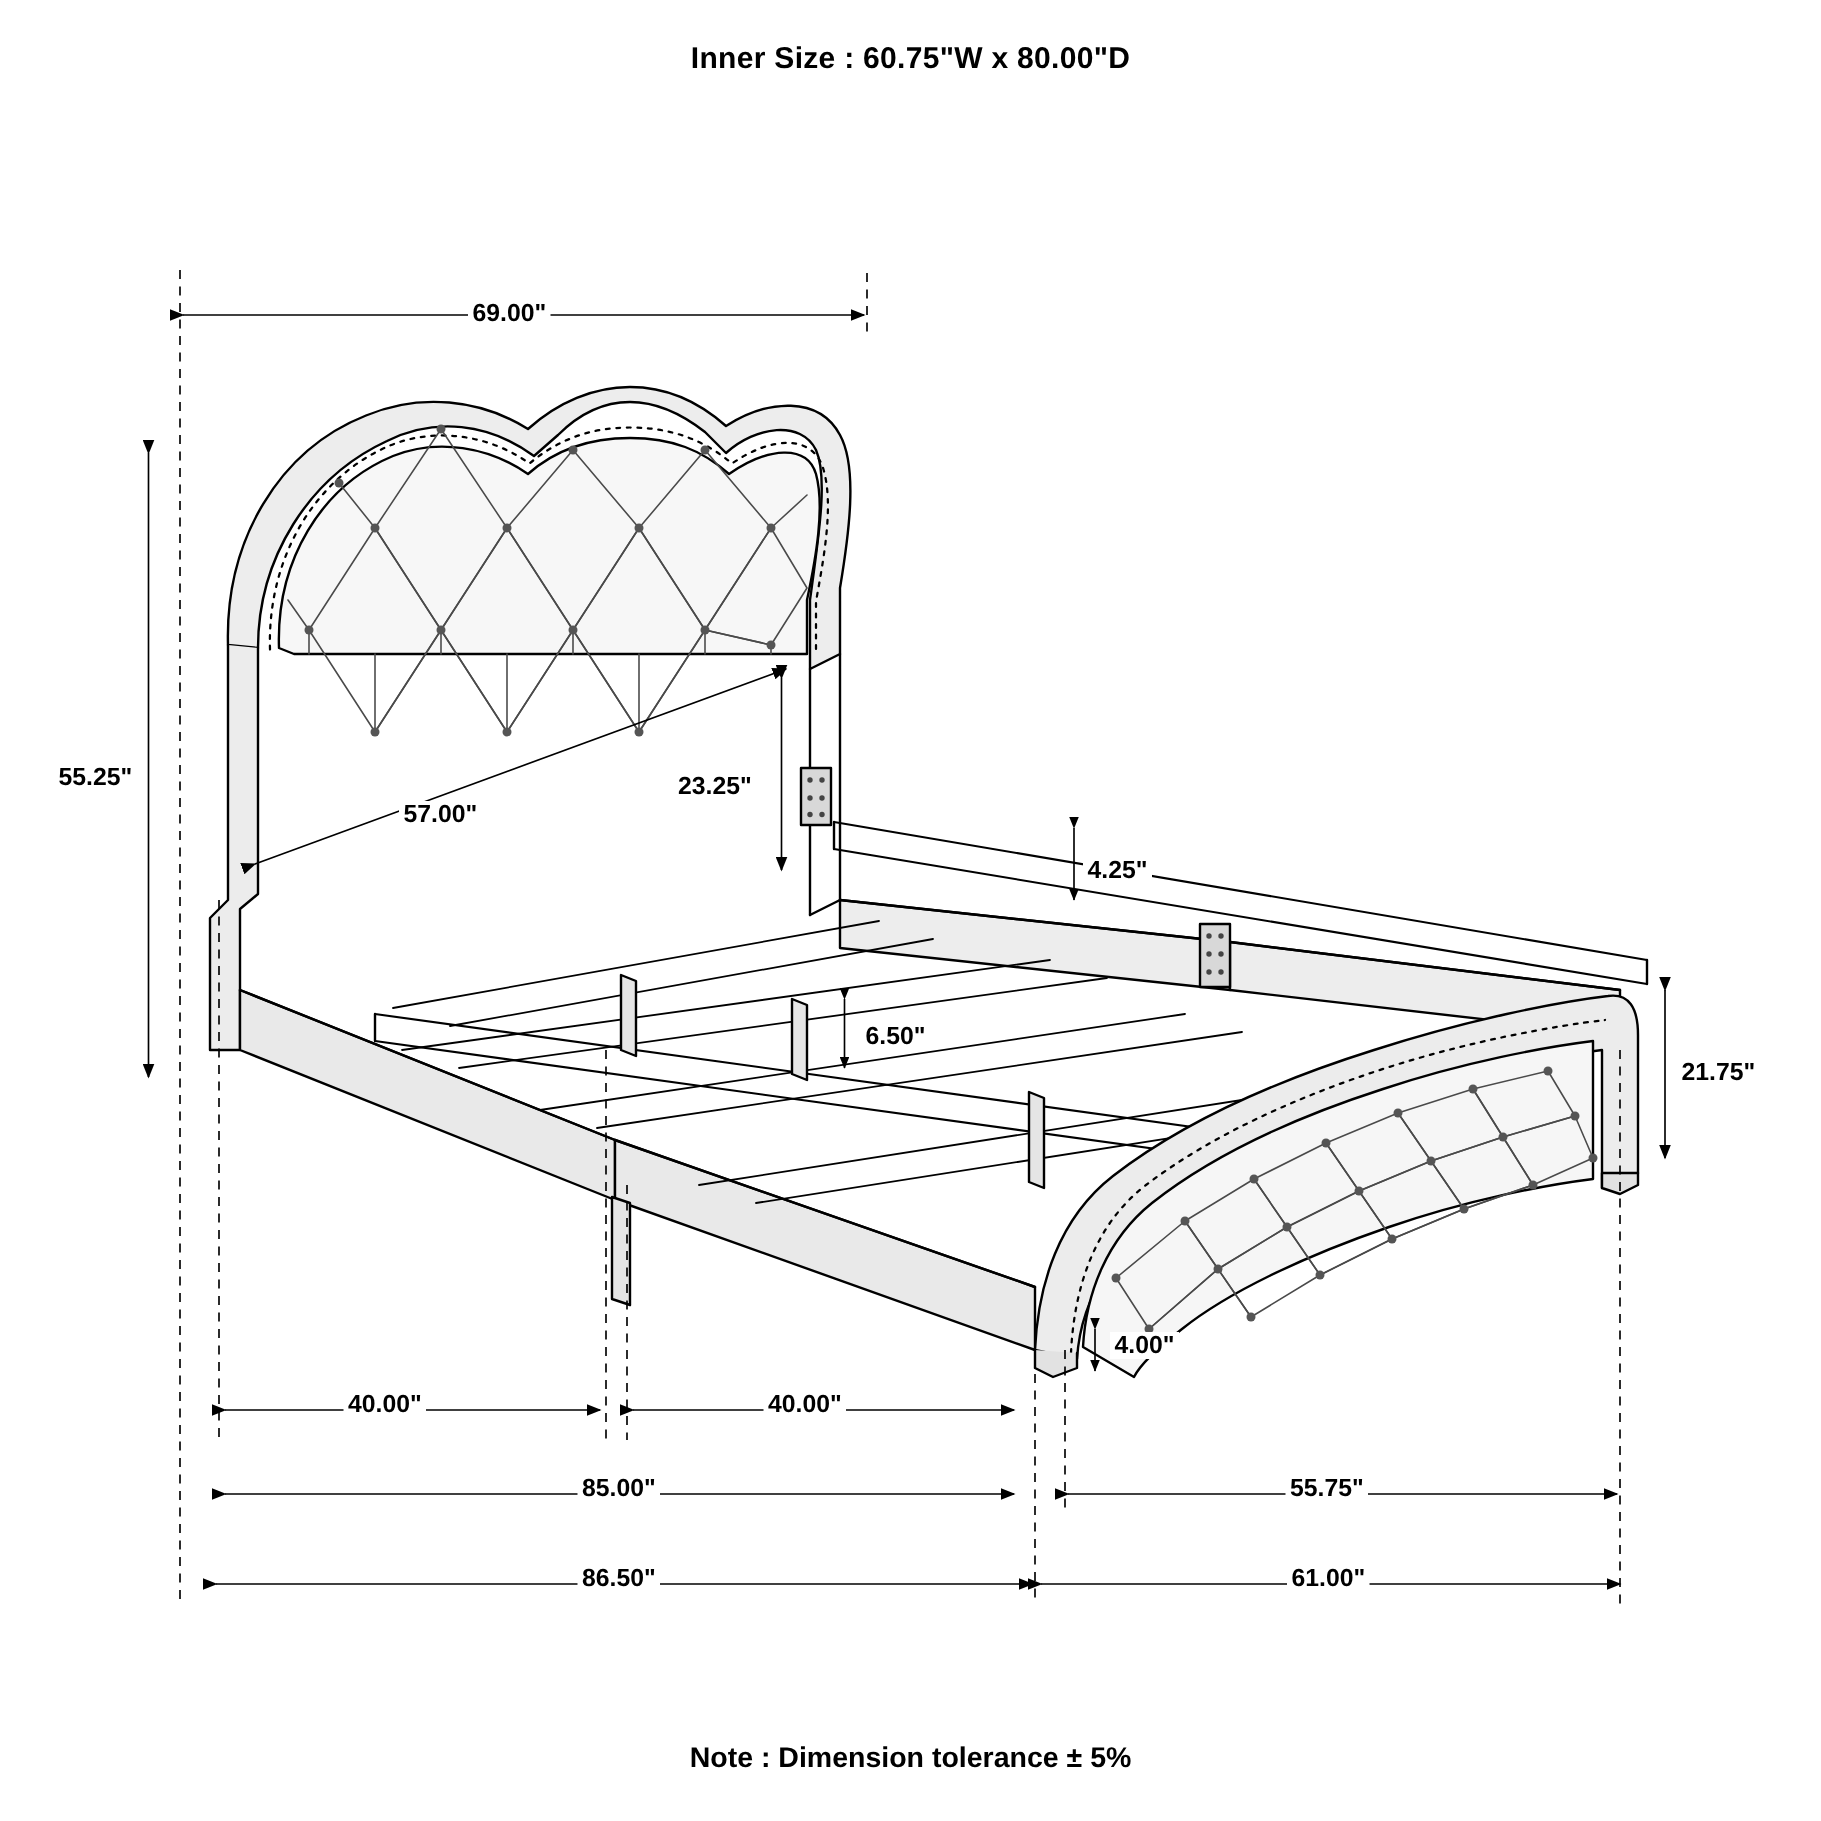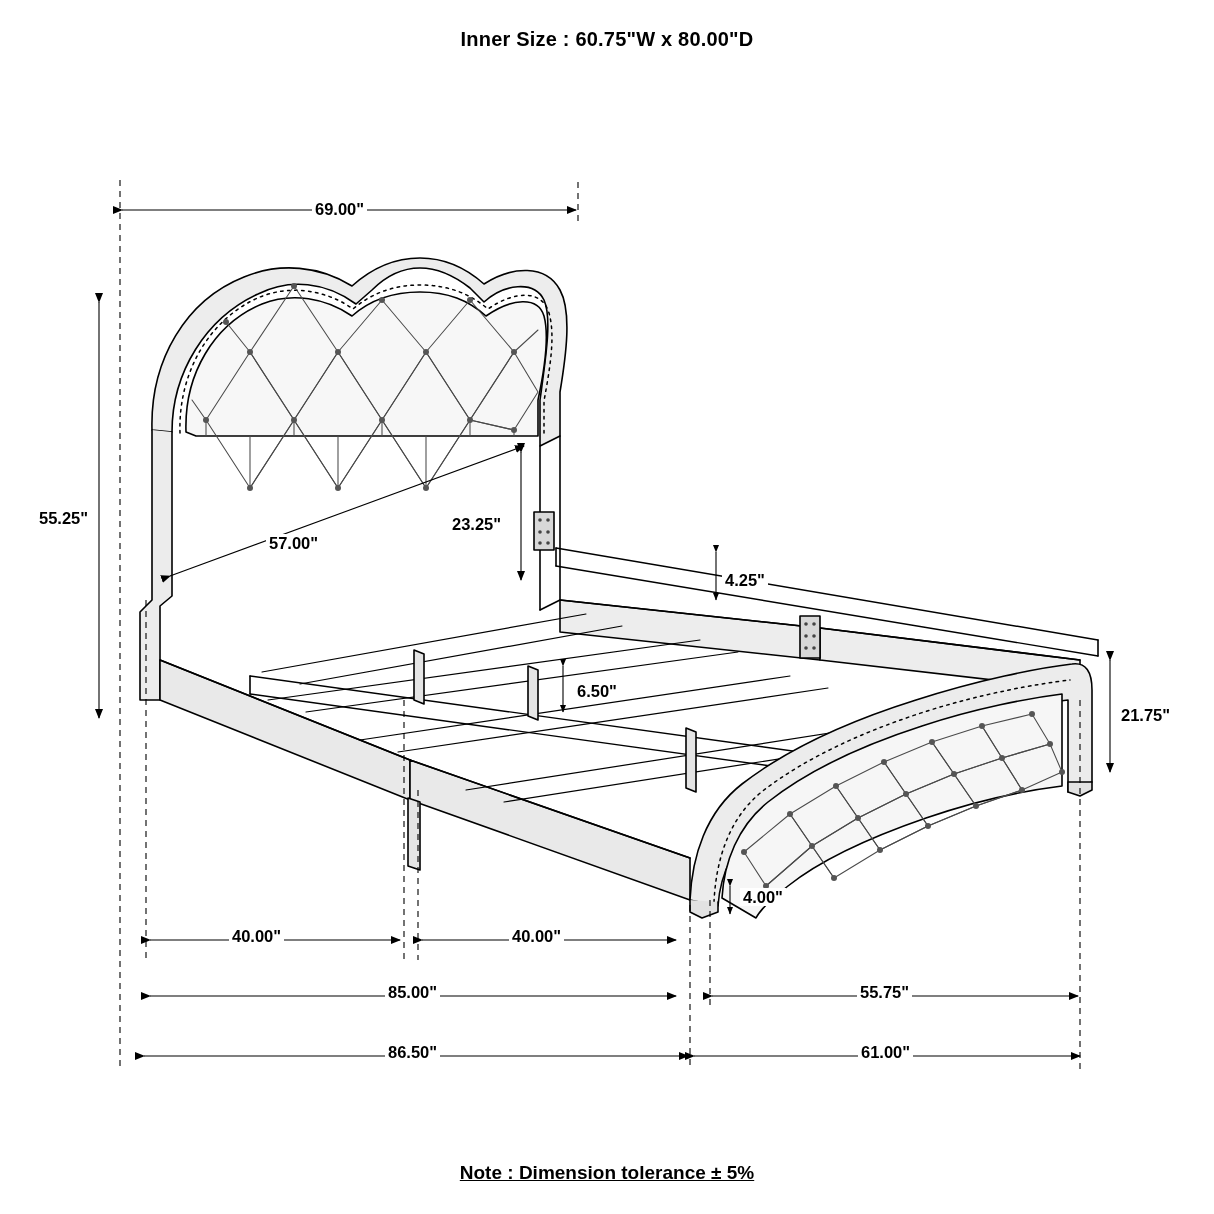--- a/index.html
+++ b/index.html
@@ -31,21 +31,20 @@
     letter-spacing: 0.2px;
   }
   .note {
     position: absolute;
     top: 1162px;
     left: 0;
     width: 1214px;
     text-align: center;
     font-size: 19px;
     font-weight: bold;
-    text-decoration: underline;
   }
   .dimlabel {
     position: absolute;
     font-size: 16.5px;
     font-weight: bold;
     white-space: nowrap;
     background: #ffffff;
     padding: 0 3px;
     line-height: 1.1;
   }

